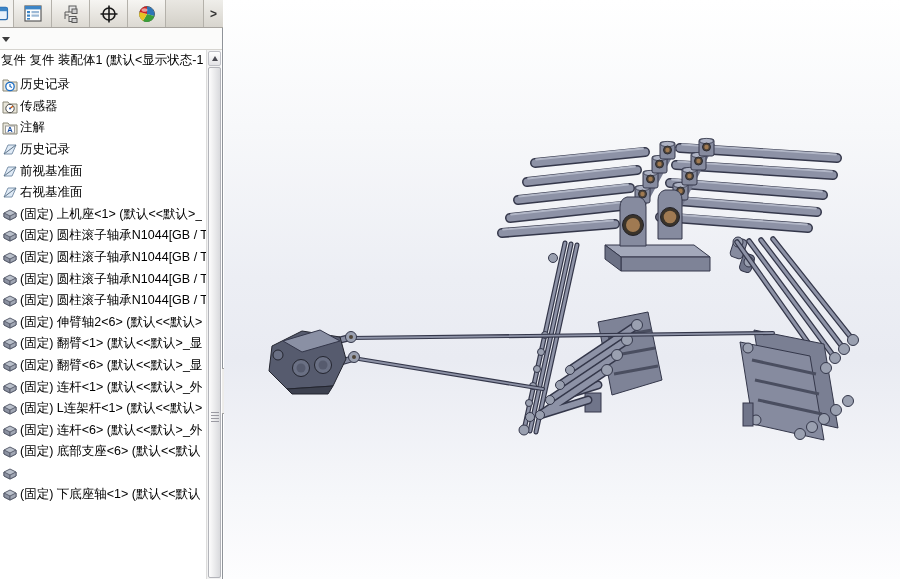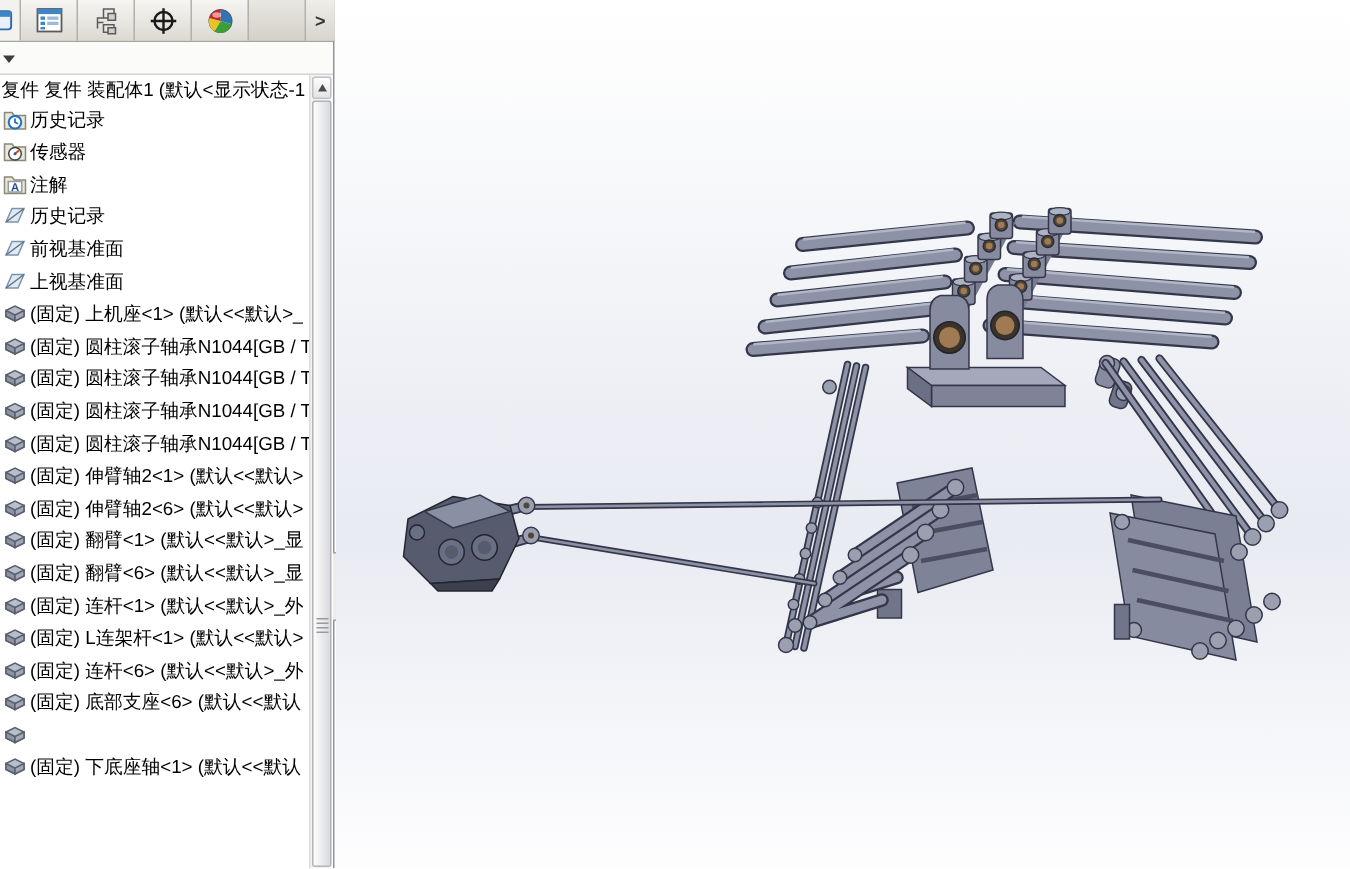--- a/index.html
+++ b/index.html
@@ -23,21 +23,21 @@
   .tab svg { display:block; }
 
   #filter-strip { position:absolute; left:0; top:28px; width:222px; height:22px;
     background:#fbfbfa; border-bottom:1px solid #d6d4cf; }
   #flyout-arrow { position:absolute; left:2px; top:9px; width:0; height:0;
     border-left:4px solid transparent; border-right:4px solid transparent;
     border-top:5px solid #3c3c3c; }
 
   #tree { position:absolute; left:0; top:50px; width:206px; height:529px;
     overflow:hidden; background:#fff; }
-  .trow { display:flex; align-items:flex-start; height:21.6px; white-space:nowrap;
+  .trow { display:flex; align-items:flex-end; height:21.6px; white-space:nowrap;
     overflow:hidden; font-size:12.5px; color:#000; }
   .trow .ticon { flex:0 0 18px; height:16px; margin-left:2px; display:flex;
     align-items:center; }
   .trow .lbl { overflow:hidden; white-space:nowrap; }
   #root-row { height:21.6px; display:flex; align-items:center; font-size:12.5px;
     padding-left:1px; white-space:nowrap; overflow:hidden; }
 
   
   #vscroll { position:absolute; left:206px; top:50px; width:15px; height:529px;
     background:#f2f2f2; border-left:1px solid #dcdcdc; }
@@ -184,21 +184,21 @@
           </div>
 
           <div class="trow">
             <span class="ticon">
               <svg width="16" height="16" viewBox="0 0 16 16">
                 <polygon points="2,12 6,3 14,3 10,12" fill="#dfeaf6" stroke="#7d93ab"></polygon>
                 <line x1="3" y1="11" x2="13" y2="4" stroke="#51central5e70" stroke-width="0.01"></line>
                 <line x1="2" y1="12" x2="14" y2="3" stroke="#5e7386" stroke-width="1"></line>
               </svg>
             </span>
-            <span class="lbl">上视基准面</span>
+            <span class="lbl">右视基准面</span>
           </div>
 
 
           <div class="trow">
             <span class="ticon">
               <svg width="16" height="16" viewBox="0 0 16 16">
                 <polygon points="2,6 8,3 14,6 14,10 8,13 2,10" fill="#b9bfca" stroke="#5a5f6e"></polygon>
                 <polygon points="2,6 8,9 8,13 2,10" fill="#8d93a2" stroke="#5a5f6e"></polygon>
                 <polygon points="8,9 14,6 14,10 8,13" fill="#a2a8b5" stroke="#5a5f6e"></polygon>
               </svg>
@@ -243,30 +243,20 @@
             <span class="ticon">
               <svg width="16" height="16" viewBox="0 0 16 16">
                 <polygon points="2,6 8,3 14,6 14,10 8,13 2,10" fill="#b9bfca" stroke="#5a5f6e"></polygon>
                 <polygon points="2,6 8,9 8,13 2,10" fill="#8d93a2" stroke="#5a5f6e"></polygon>
                 <polygon points="8,9 14,6 14,10 8,13" fill="#a2a8b5" stroke="#5a5f6e"></polygon>
               </svg>
             </span>
             <span class="lbl">(固定) 圆柱滚子轴承N1044[GB / T</span>
           </div>
 
-          <div class="trow">
-            <span class="ticon">
-              <svg width="16" height="16" viewBox="0 0 16 16">
-                <polygon points="2,6 8,3 14,6 14,10 8,13 2,10" fill="#b9bfca" stroke="#5a5f6e"></polygon>
-                <polygon points="2,6 8,9 8,13 2,10" fill="#8d93a2" stroke="#5a5f6e"></polygon>
-                <polygon points="8,9 14,6 14,10 8,13" fill="#a2a8b5" stroke="#5a5f6e"></polygon>
-              </svg>
-            </span>
-            <span class="lbl">(固定) 伸臂轴2&lt;1&gt; (默认&lt;&lt;默认&gt;</span>
-          </div>
 
           <div class="trow">
             <span class="ticon">
               <svg width="16" height="16" viewBox="0 0 16 16">
                 <polygon points="2,6 8,3 14,6 14,10 8,13 2,10" fill="#b9bfca" stroke="#5a5f6e"></polygon>
                 <polygon points="2,6 8,9 8,13 2,10" fill="#8d93a2" stroke="#5a5f6e"></polygon>
                 <polygon points="8,9 14,6 14,10 8,13" fill="#a2a8b5" stroke="#5a5f6e"></polygon>
               </svg>
             </span>
             <span class="lbl">(固定) 伸臂轴2&lt;6&gt; (默认&lt;&lt;默认&gt;</span>

